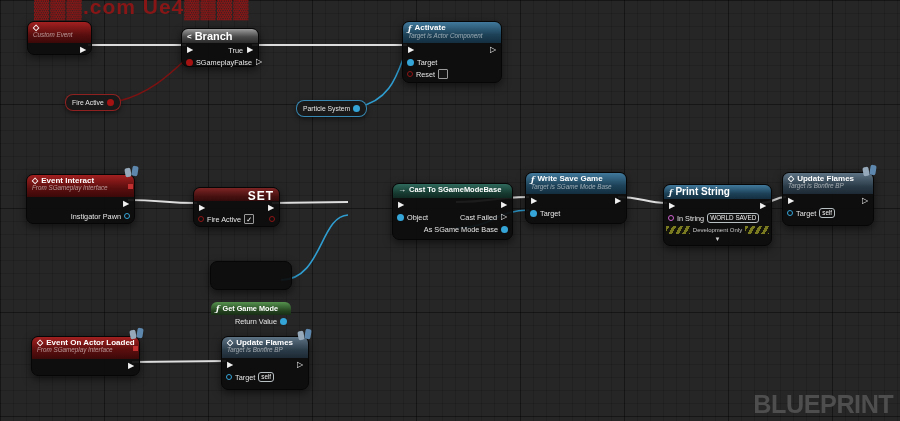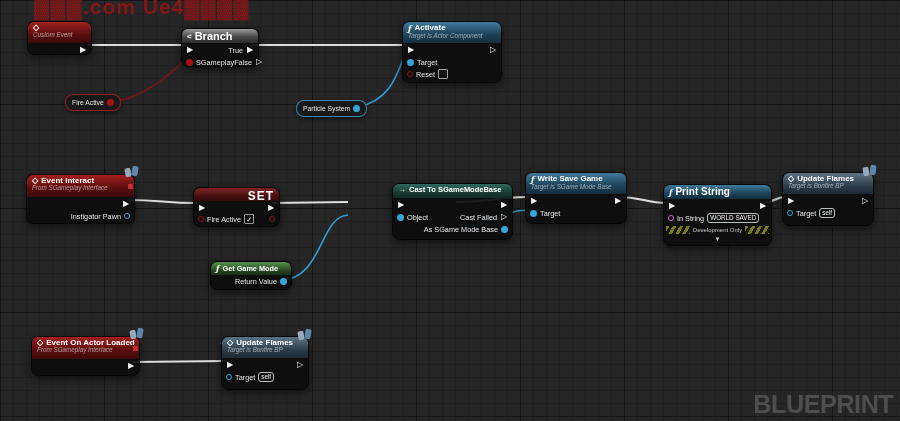--- a/index.html
+++ b/index.html
@@ -14,21 +14,21 @@
     font-family:"Liberation Sans",sans-serif;color:#e6e6e6;}
   .node{position:absolute;background:rgba(13,13,13,.93);border:1px solid #060606;
     border-radius:7px;box-shadow:0 3px 8px rgba(0,0,0,.55);z-index:2;}
   .hdr{border-radius:6px 6px 0 0;padding:2px 5px 1px;line-height:1.05;}
   .hdr .t{font-size:8px;font-weight:bold;display:flex;align-items:center;gap:3px;white-space:nowrap;color:#fff;}
   .hdr .s{font-size:6.3px;font-style:italic;color:rgba(255,255,255,.55);white-space:nowrap;}
   .hdr-red{background:linear-gradient(180deg,#a32020,#5a0e0e 60%,#3c0808);}
   .hdr-grey{background:linear-gradient(180deg,#9c9c9c,#4a4a4a 55%,#2a2a2a);}
   .hdr-blue{background:linear-gradient(180deg,#41799c,#1d4258 60%,#132e3f);}
   .hdr-teal{background:linear-gradient(180deg,#2f6a5c,#173a30 65%,#102a22);}
-  .hdr-green{background:linear-gradient(180deg,#55924e,#24421f 70%,#182e15);}
+  .hdr-green{background:linear-gradient(180deg,#55924e,#24421f 70%,#182e15);margin-top:40px;}
   .hdr-maroon{background:linear-gradient(180deg,#7e2424,#471010 65%,#330a0a);}
   .hdr-slate{background:linear-gradient(180deg,#5d7384,#2a3a47 65%,#1d2a35);}
   .ic{font-style:normal;font-size:8px;line-height:1;}
   .ic-fn::before{content:"ƒ";font-style:italic;font-family:"DejaVu Serif",serif;}
   .ic-ev::before{content:"◇";}
   .ic-br::before{content:"<";font-weight:bold;}
   .ic-cast::before{content:"→";}
   .rows{padding:1px 0 3px;}
   .row{display:flex;justify-content:space-between;align-items:center;height:12px;padding:0 4px;font-size:7.3px;}
   .row .l,.row .r{display:flex;align-items:center;gap:3px;white-space:nowrap;}

